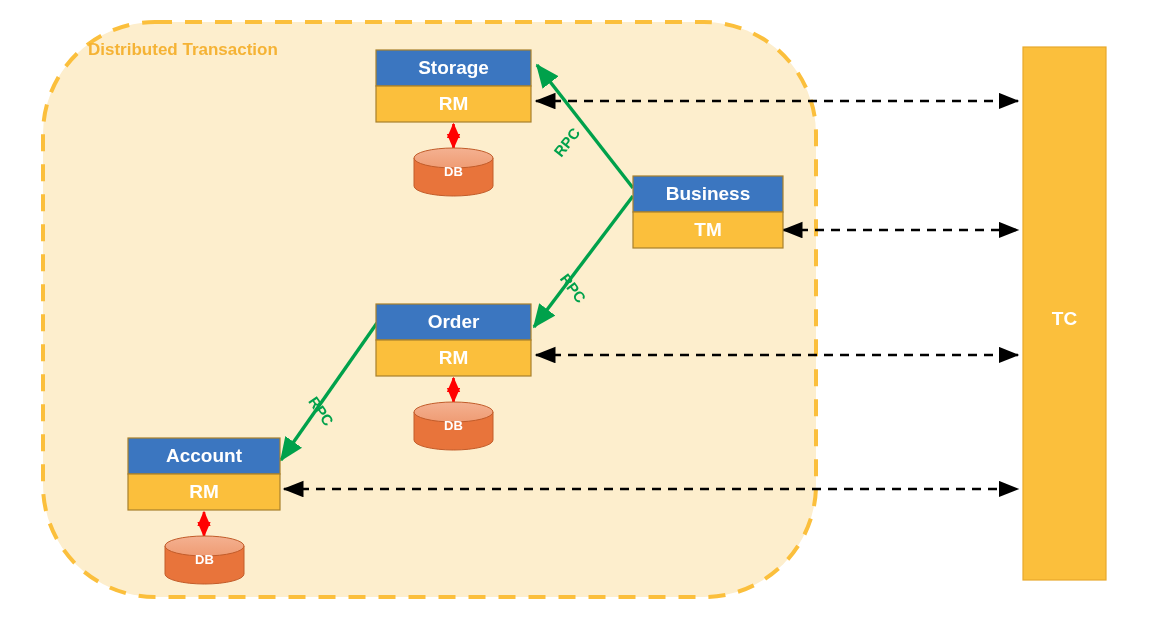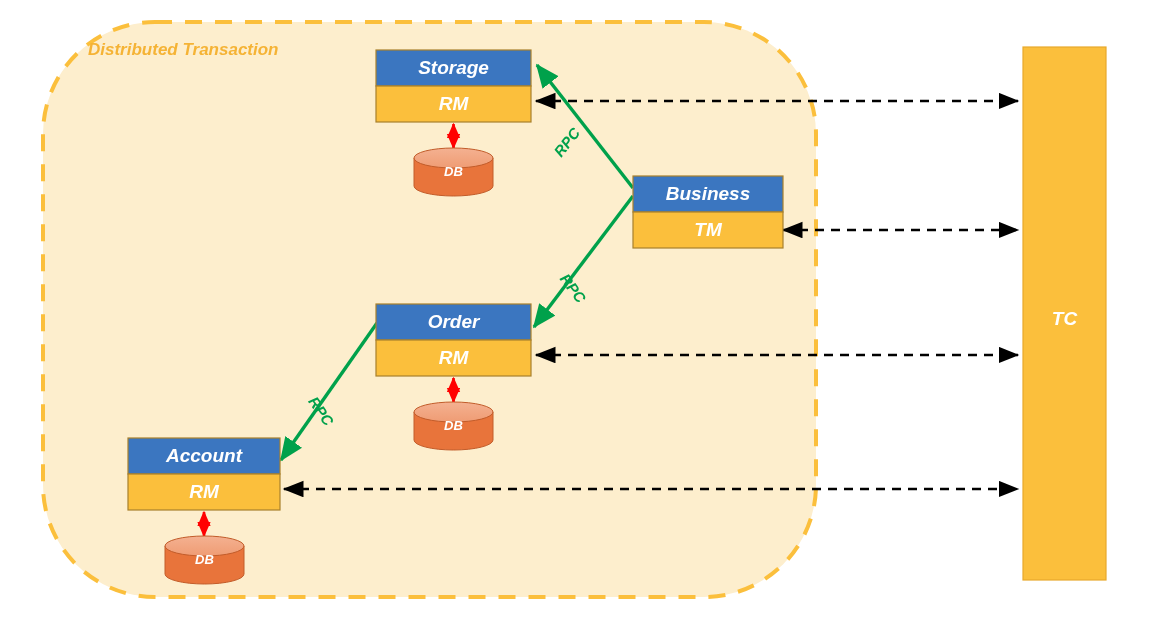--- a/index.html
+++ b/index.html
@@ -9,21 +9,20 @@
   }
   body {
     font-family: "Liberation Sans", sans-serif;
   }
   #canvas {
     position: relative;
     width: 1153px;
     height: 623px;
     background: #ffffff;
     overflow: hidden;
-    font-style: italic;
   }
   svg.layer {
     position: absolute;
     top: 0;
     left: 0;
     width: 1153px;
     height: 623px;
   }
   .node-text {
     fill: #ffffff;

